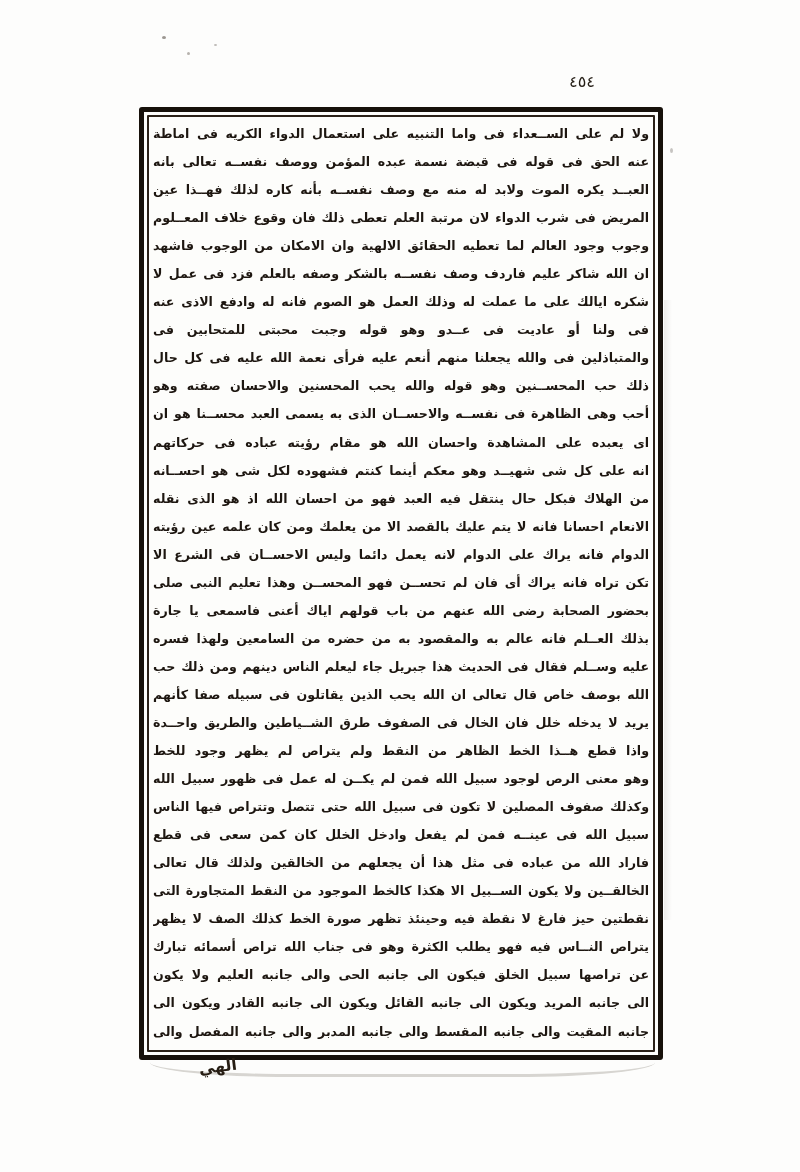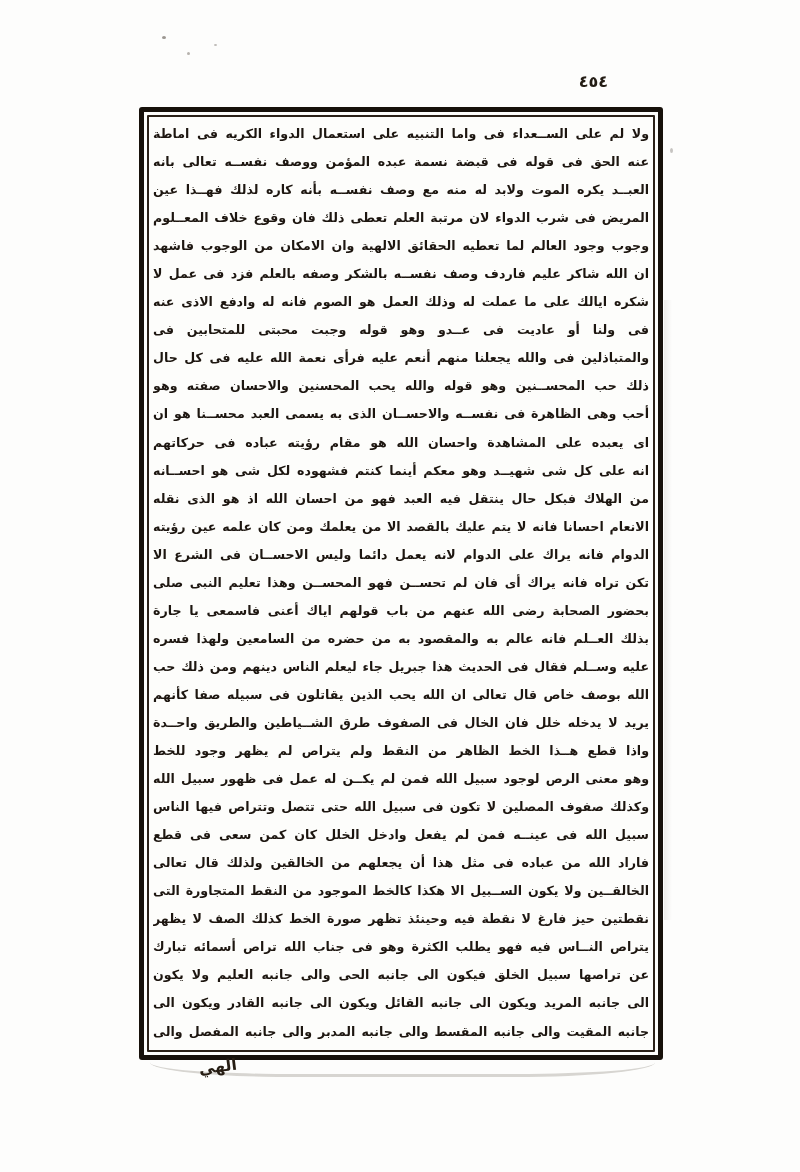--- a/index.html
+++ b/index.html
@@ -11,23 +11,23 @@
   }
   .page {
     position: relative;
     width: 800px; height: 1172px;
     background: #fdfdfc;
   }
   .page-number {
     position: absolute;
     left: 556px; top: 72px;
     width: 52px; height: 22px;
-    text-align: right;
+    text-align: center;
     font-size: 16px;
-    font-weight: 700;
+    font-weight: 400;
     letter-spacing: 2px;
     color: #241d15;
     direction: rtl;
   }
   .frame-outer {
     position: absolute;
     left: 139px; top: 107px;
     width: 524px; height: 953px;
     border: 5px solid #17110b;
     border-radius: 3px;

